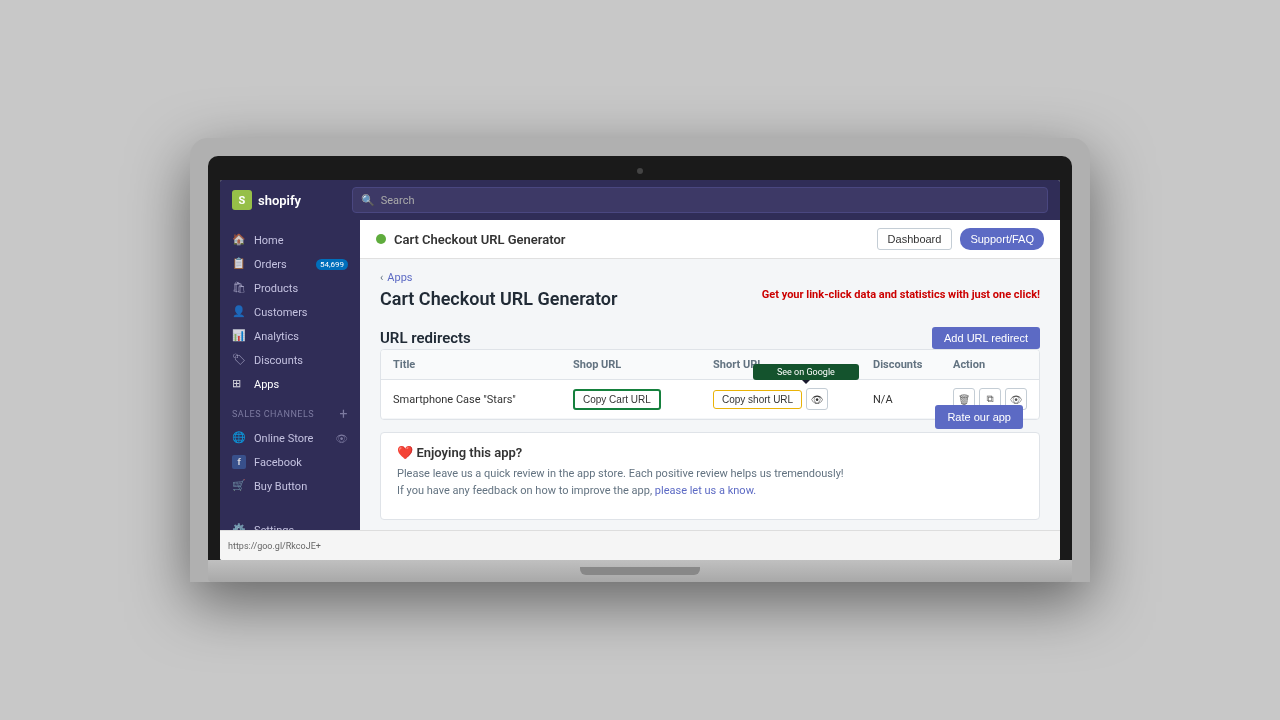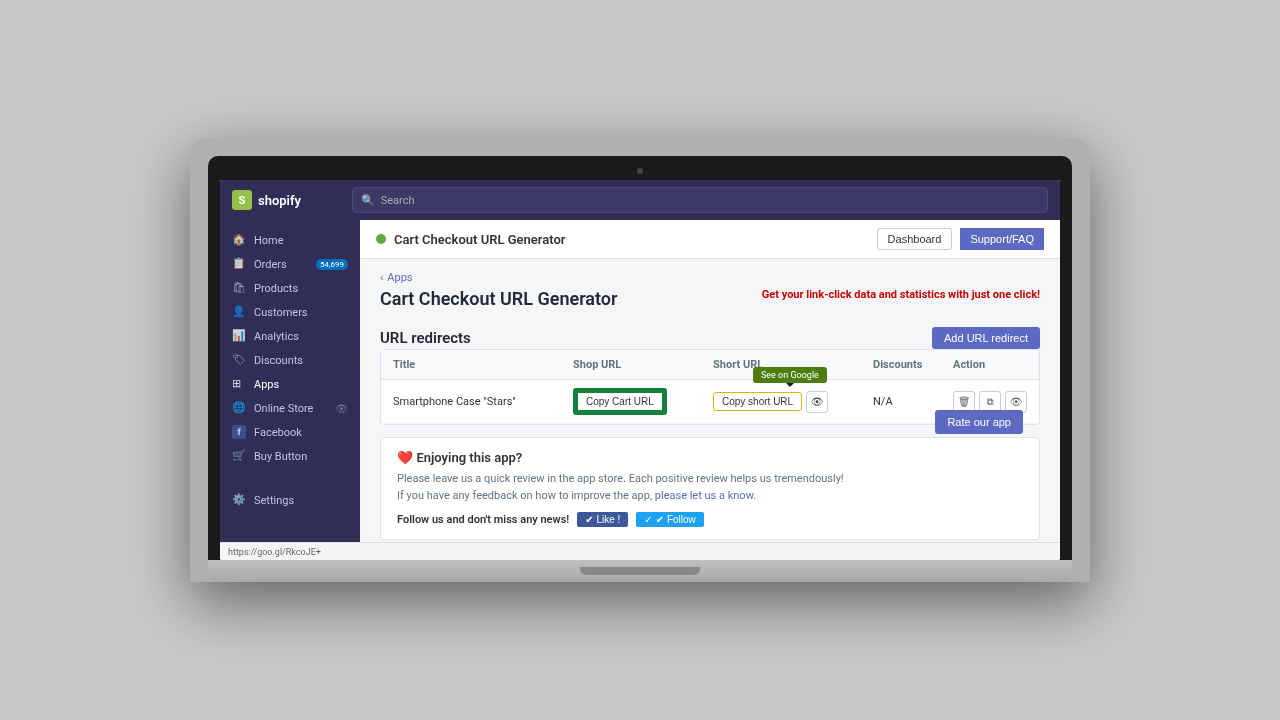--- a/index.html
+++ b/index.html
@@ -220,21 +220,21 @@
       padding: 4px 10px;
       border-radius: 3px;
       cursor: pointer;
     }
 
     .btn-support {
       background: #5c6ac4;
       color: white;
       font-size: 11px;
       padding: 4px 10px;
-      border-radius: 0;
+      border-radius: 10px;
       cursor: pointer;
       border: none;
     }
 
     
     .page-content {
       padding: 12px 20px;
     }
 
     .breadcrumb {
@@ -312,21 +312,21 @@
       border-bottom: 1px solid #f4f6f8;
     }
 
     .table-cell {
       font-size: 11px;
       color: #333;
     }
 
     .btn-copy-cart {
       background: white;
-      border: 5px solid #15803d;
+      border: 2px solid #15803d;
       color: #333;
       font-size: 10px;
       padding: 3px 8px;
       border-radius: 3px;
       cursor: pointer;
     }
 
     .short-url-group {
       display: flex;
       align-items: center;
@@ -354,24 +354,24 @@
       align-items: center;
       justify-content: center;
       cursor: pointer;
       font-size: 10px;
     }
 
     .tooltip {
       position: absolute;
       top: -24px;
       left: 40px;
-      background: #4d7c0f;
+      background: #14532d;
       color: white;
       font-size: 9px;
-      padding: 3px 8px;
+      padding: 3px 24px;
       border-radius: 3px;
       white-space: nowrap;
       z-index: 10;
       text-align: center;
     }
 
     .tooltip::after {
       content: '';
       position: absolute;
       top: 100%;
@@ -470,21 +470,21 @@
       cursor: pointer;
       border: none;
       float: right;
       margin-top: -40px;
     }
 
     
     .status-bar {
       background: #f5f5f5;
       border-top: 1px solid #ddd;
-      height: 18px;
+      height: 30px;
       display: flex;
       align-items: center;
       padding: 0 8px;
       font-size: 9px;
       color: #666;
       flex-shrink: 0;
     }
   </style>
 </head>
 <body>
@@ -531,20 +531,24 @@
           </div>
           <div class="sidebar-item">
             <span class="sidebar-icon">🏷</span>
             <span>Discounts</span>
           </div>
           <div class="sidebar-item active">
             <span class="sidebar-icon">⊞</span>
             <span>Apps</span>
           </div>
 
+          <div class="sidebar-section">
+            <span>SALES CHANNELS</span>
+            <span class="sidebar-add-btn">+</span>
+          </div>
 
           <div class="sidebar-item">
             <span class="sidebar-icon">🌐</span>
             <span>Online Store</span>
             <span style="margin-left:auto;color:#7c7aa0;font-size:10px;">👁</span>
           </div>
           <div class="sidebar-item">
             <span class="sidebar-icon" style="background:#3b5998;color:white;border-radius:2px;font-size:9px;display:flex;align-items:center;justify-content:center;font-weight:bold;">f</span>
             <span>Facebook</span>
           </div>
@@ -624,28 +628,20 @@
 
             <div class="feedback-card">
               <div style="display:flex;justify-content:space-between;align-items:flex-start;">
                 <div>
                   <div class="feedback-title">❤️ Enjoying this app?</div>
                   <div class="feedback-body">
                     <span>Please leave us a quick review in the app store. Each positive review helps us tremendously!</span><br>
                     <span>If you have any feedback on how to improve the app,</span>
                     <a href="#">please let us a know.</a>
                   </div>
-                  <div class="feedback-follow">
-                    <span>Follow us and don't miss any news!</span>
-                    <button class="btn-like">✔ Like !</button>
-                    <button class="btn-follow">
-                      <span>✓</span>
-                      <span>✔ Follow</span>
-                    </button>
-                  </div>
                 </div>
                 <button class="btn-rate">Rate our app</button>
               </div>
             </div>
 
           </div>
         </div>
       </div>
 
       <div class="status-bar">

